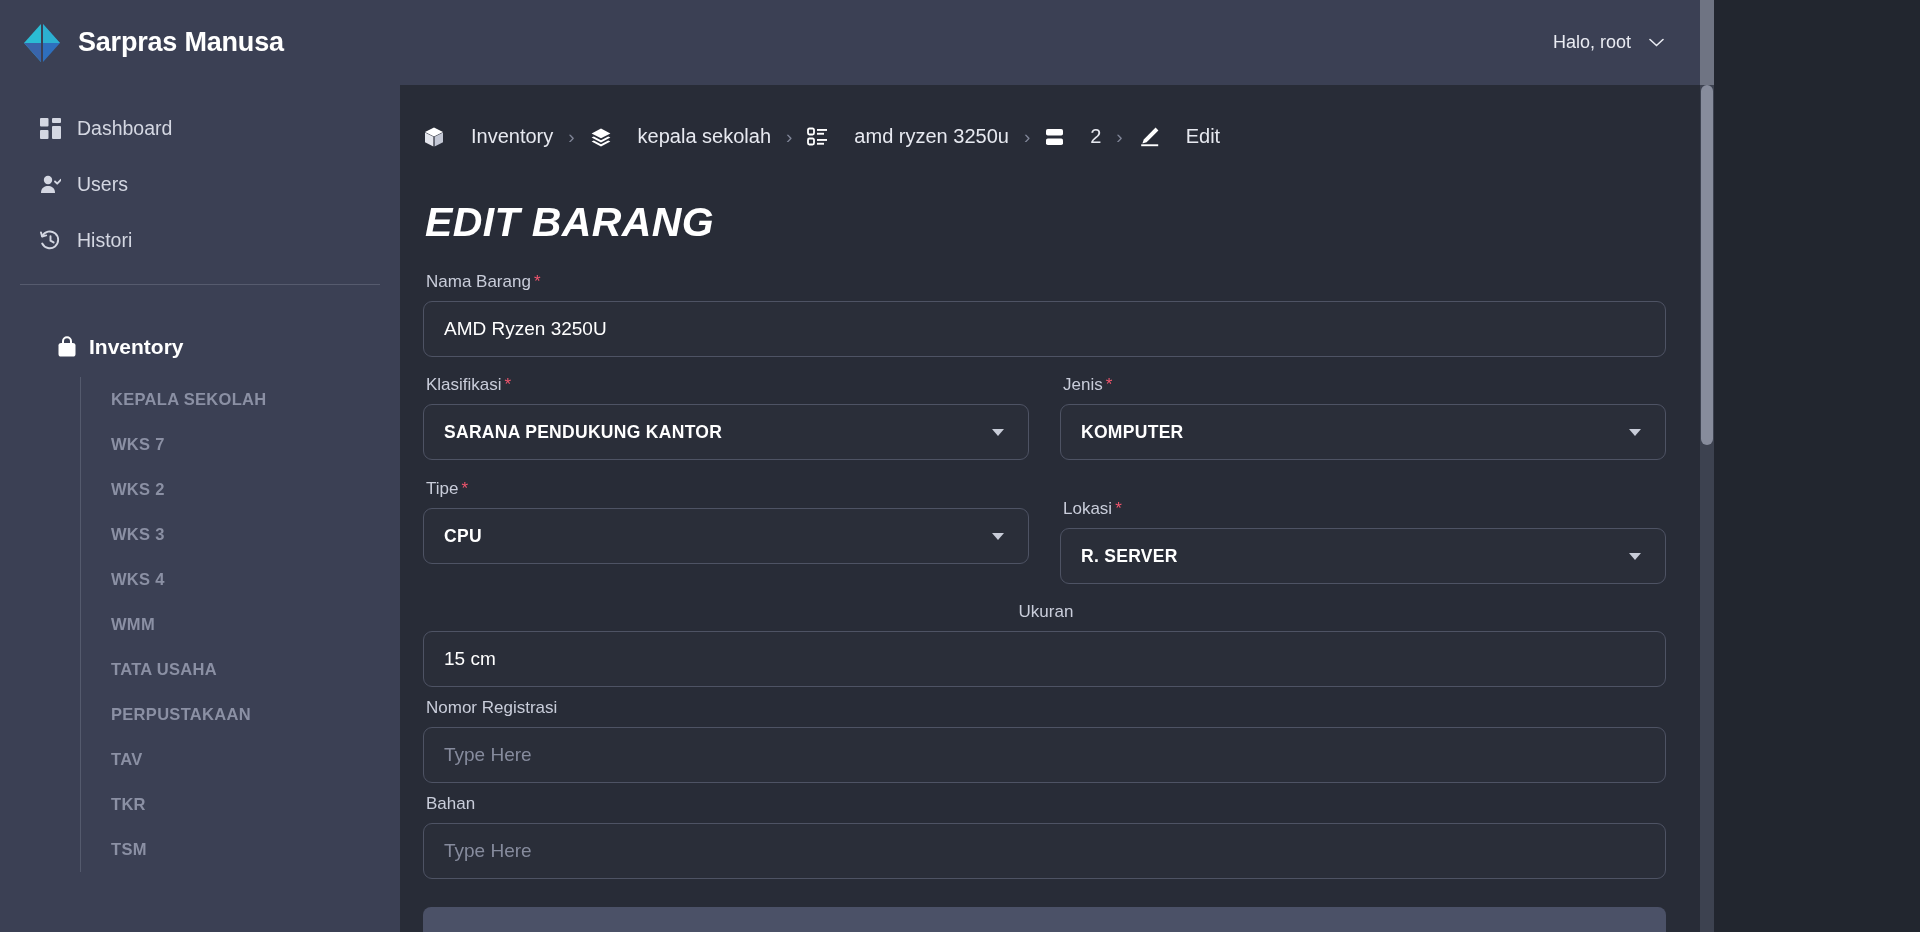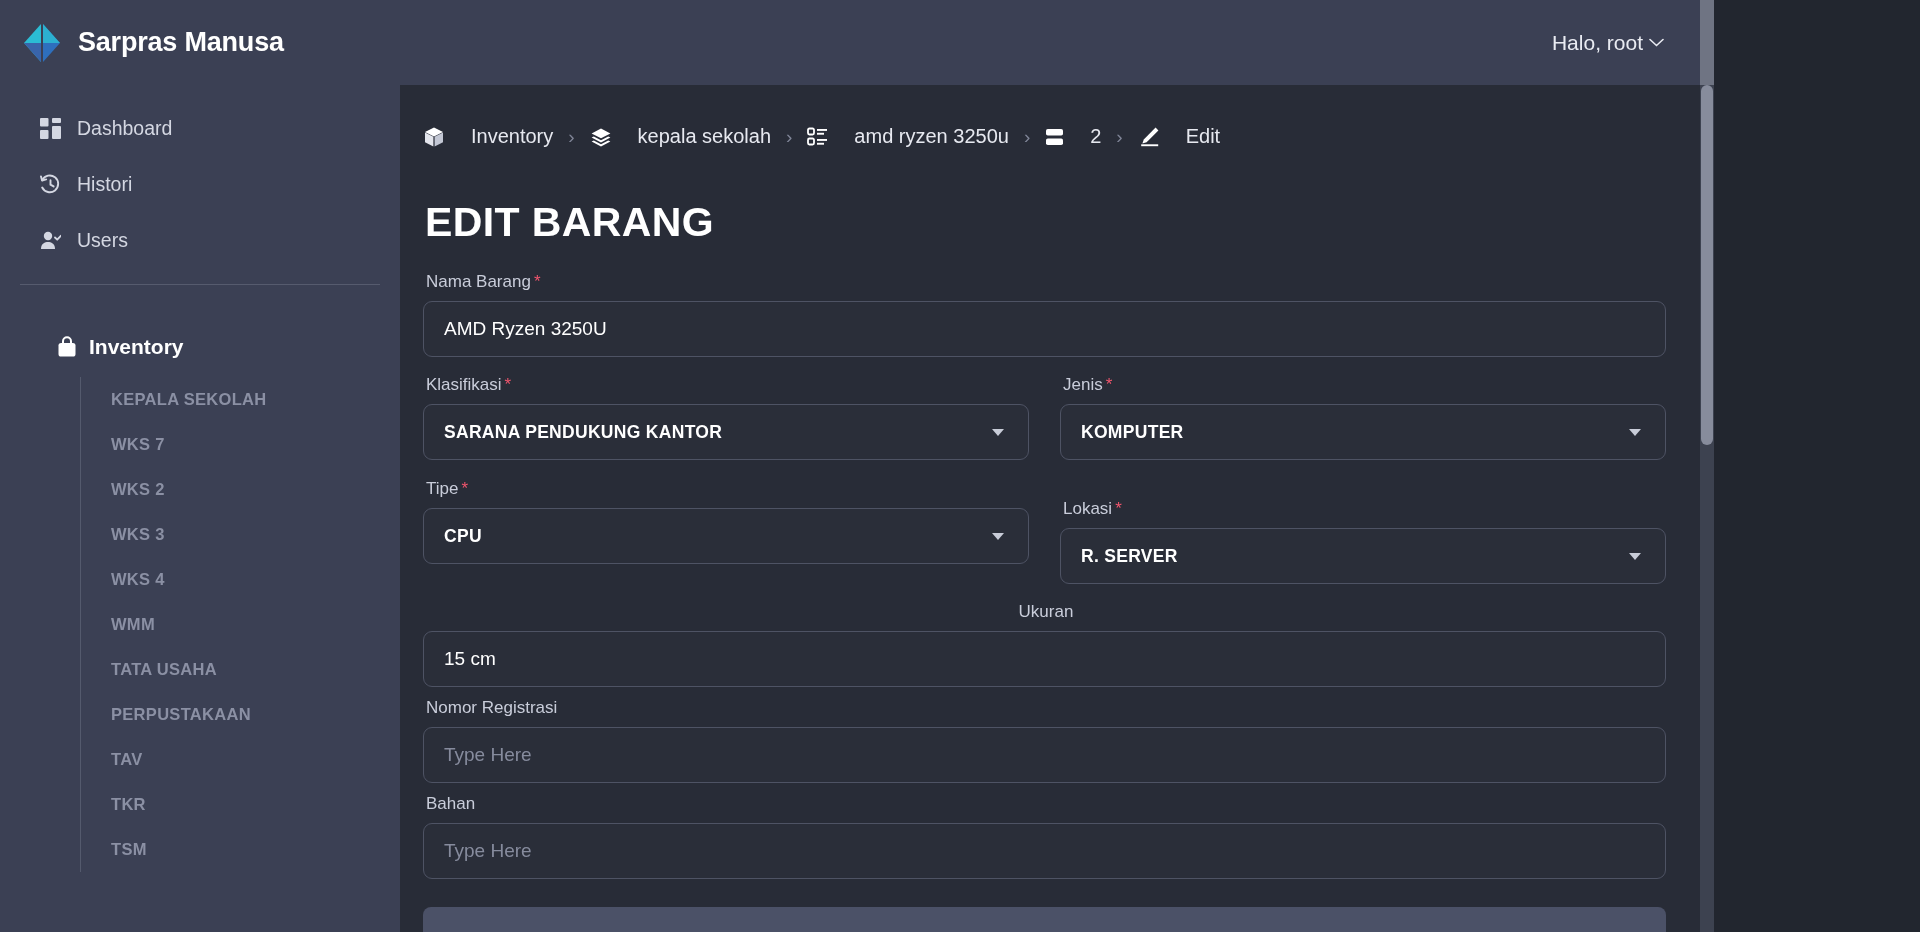--- a/index.html
+++ b/index.html
@@ -18,22 +18,22 @@
     display: flex; align-items: center; justify-content: space-between;
     padding: 0 38px 0 20px;
     position: relative; z-index: 5;
   }
   .brand { display: flex; align-items: center; gap: 14px; }
   .brand-logo { width: 44px; height: 44px; display: block; }
   .brand-name {
     color: #ffffff; font-size: 27px; font-weight: 700; letter-spacing: -0.2px;
   }
   .user-menu {
-    display: flex; align-items: center; gap: 6px;
-    color: #e9ebf2; font-size: 21px; cursor: pointer; padding-right: 12px;
+    display: flex; align-items: center; gap: 18px;
+    color: #e9ebf2; font-size: 18px; cursor: pointer; padding-right: 12px;
   }
   .chev-down { width: 15px; height: 9px; display:block; }
 
   
   .bodywrap { flex: 1 1 auto; display: flex; min-height: 0; }
 
   
   .sidebar {
     width: 400px; flex: 0 0 400px;
     background: #3b4054;
@@ -81,21 +81,21 @@
     font-size: 20px; color: #e7e9f0;
   }
   .crumb { display: flex; align-items: center; gap: 26px; cursor: pointer; text-align: center; }
   .crumb svg { display: block; }
   .crumb-sep {
     color: #7f8496; font-size: 19px; margin: 0 15px; user-select: none;
   }
 
   .page-title {
     color: #ffffff; font-size: 41px; font-weight: 700;
-    letter-spacing: 0.4px; margin: 51px 0 0 0; padding-left: 2px;
+    letter-spacing: 0.4px; margin: 51px 0 0 0; padding-left: 2px; font-style: italic;
   }
 
   .form { margin-top: 26px; }
   .field { margin-bottom: 4px; }
   .field-label {
     color: #c9cdda; font-size: 17px; margin-bottom: 9px; display: block;
     padding-left: 3px;
   }
   .req { color: #f0556d; font-size: 17px; margin-left: 3px; }
 
@@ -190,37 +190,37 @@
               <rect x="12" y="8" width="9" height="13" rx="1" fill="#d4d7e2"></rect>
               <rect x="0" y="12" width="8.5" height="9" rx="1" fill="#d4d7e2"></rect>
             </svg>
         </span>
         <span>Dashboard</span>
       </div>
 
       <div class="nav-item">
         <span class="ico">
           <svg viewBox="0 0 21 21">
+              <circle cx="8" cy="6" r="4.2" fill="#d4d7e2"></circle>
+              <path d="M1 19 C1 13.5 5 12 8 12 C11 12 15 13.5 15 19 Z" fill="#d4d7e2"></path>
+              <path d="M15 7.5 L17.2 9.7 L21 5.6" stroke="#d4d7e2" stroke-width="1.8" fill="none" stroke-linecap="round" stroke-linejoin="round"></path>
+            </svg>
+        </span>
+        <span>Users</span>
+      </div>
+
+      <div class="nav-item">
+        <span class="ico">
+          <svg viewBox="0 0 21 21">
               <path d="M2.2 6.2 A8.4 8.4 0 1 1 2.2 13.5" stroke="#d4d7e2" stroke-width="1.9" fill="none" stroke-linecap="round"></path>
               <path d="M1 2.4 L2.1 6.6 L6.2 5.4" stroke="#d4d7e2" stroke-width="1.9" fill="none" stroke-linecap="round" stroke-linejoin="round"></path>
               <path d="M10.5 6.2 L10.5 10.6 L13.6 12.4" stroke="#d4d7e2" stroke-width="1.9" fill="none" stroke-linecap="round"></path>
             </svg>
         </span>
         <span>Histori</span>
-      </div>
-
-      <div class="nav-item">
-        <span class="ico">
-          <svg viewBox="0 0 21 21">
-              <circle cx="8" cy="6" r="4.2" fill="#d4d7e2"></circle>
-              <path d="M1 19 C1 13.5 5 12 8 12 C11 12 15 13.5 15 19 Z" fill="#d4d7e2"></path>
-              <path d="M15 7.5 L17.2 9.7 L21 5.6" stroke="#d4d7e2" stroke-width="1.8" fill="none" stroke-linecap="round" stroke-linejoin="round"></path>
-            </svg>
-        </span>
-        <span>Users</span>
       </div>
 
       <div class="divider"></div>
 
       <div class="section-head">
         <span class="bagico">
           <svg viewBox="0 0 20 22">
               <path d="M6 7 V5.2 A4 4 0 0 1 14 5.2 V7" stroke="#ffffff" stroke-width="2" fill="none"></path>
               <rect x="1.5" y="7" width="17" height="13.5" rx="2.6" fill="#ffffff"></rect>
             </svg>

